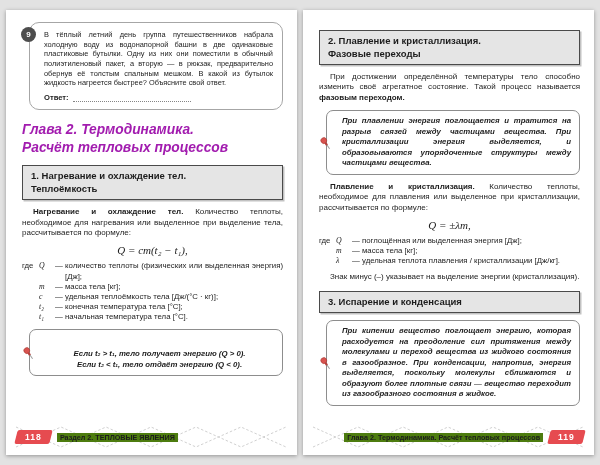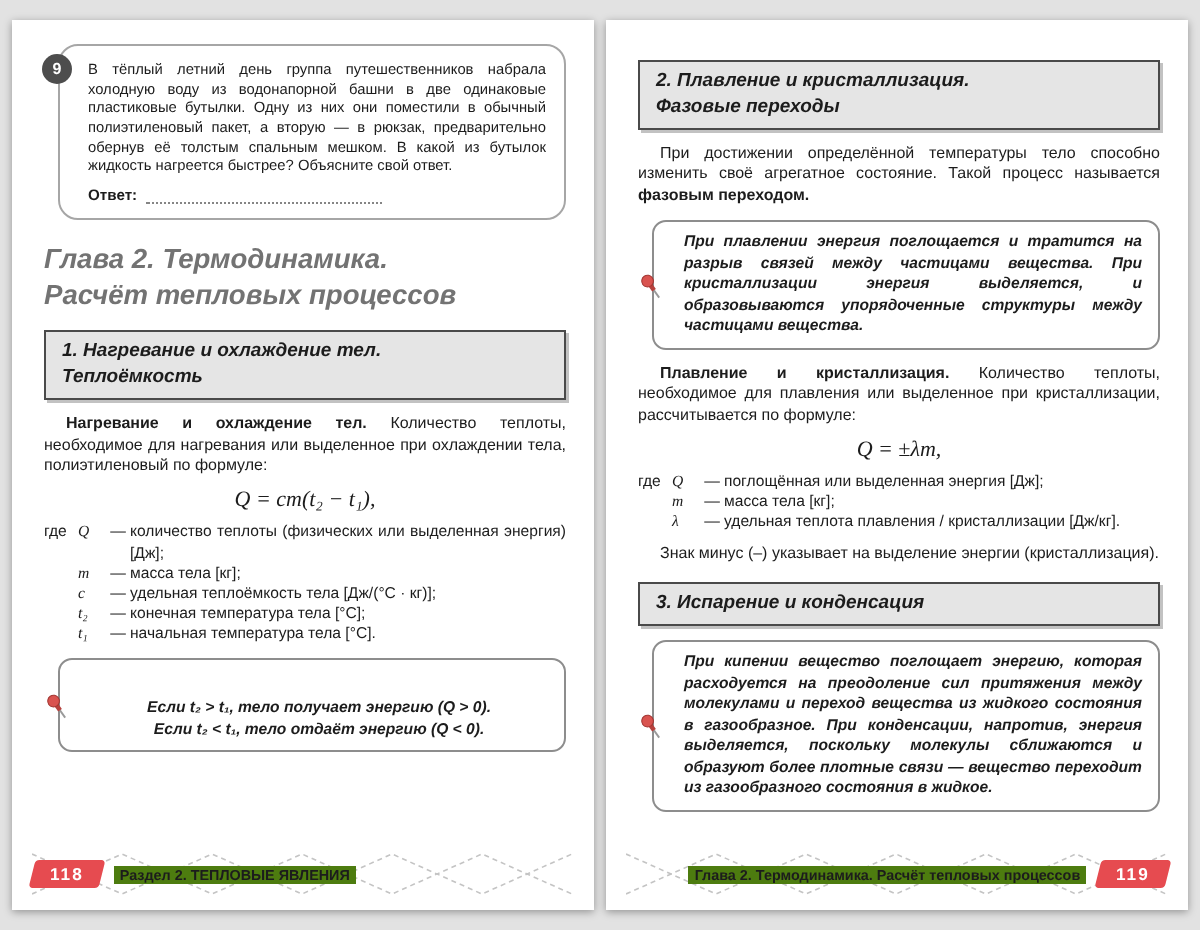--- a/index.html
+++ b/index.html
@@ -26,29 +26,29 @@
     position:absolute; left:-9px; top:4px; width:15px; height:15px; border-radius:50%;
     background:#4d4d4d; color:#fff; font-size:8px; font-weight:bold;
     display:flex; align-items:center; justify-content:center;
   }
   .ex-text { font-size:7.4px; line-height:1.3; text-align:justify; }
   .answer-row { display:flex; align-items:flex-end; margin-top:5px; font-size:7.6px; font-weight:bold; }
   .answer-blank { flex:0 0 118px; border-bottom:1px dotted #858585; height:8px; margin-left:4px; }
 
   .chapter-title {
     font-size:13.8px; font-style:italic; font-weight:bold; line-height:1.32;
-    margin:11px 0 7px; white-space:pre-line; color:#737373;
+    margin:11px 0 7px; white-space:pre-line; color:#a21caf;
   }
 
   .para { font-size:8px; line-height:1.3; text-align:justify; text-indent:11px; margin-bottom:6px; }
 
   .sec-heading {
     background:#e5e5e5; border:1px solid #4a4a4a; box-shadow:1.5px 1.5px 0 #c2c2c2;
     font-weight:bold; font-size:9.5px; line-height:1.32; padding:4px 8px;
-    margin:8px 0 7px; white-space:pre-line;font-style:italic;
+    margin:8px 0 7px; white-space:pre-line;
   }
 
   .formula {
     text-align:center; font-family:"Liberation Serif","DejaVu Serif",serif;
     font-style:italic; font-size:11px; margin:3px 0 5px;
   }
 
   .defs { font-size:7.8px; line-height:1.3; margin-bottom:6px; }
   .def-row { display:grid; grid-template-columns:17px 14px 12px 1fr; }
   .def-sym { font-family:"Liberation Serif","DejaVu Serif",serif; font-style:italic; }
@@ -86,21 +86,21 @@
       </div>
     </div>
 
     <h1 class="chapter-title">Глава 2. Термодинамика.
 Расчёт тепловых процессов</h1>
 
 
     <div class="sec-heading">1. Нагревание и охлаждение тел.
 Теплоёмкость</div>
 
-    <p class="para"><b>Нагревание и охлаждение тел.</b><span> Количество теплоты, необходимое для нагревания или выделенное при охлаждении тела, полиэтиленовый по формуле:</span></p>
+    <p class="para"><b>Нагревание и охлаждение тел.</b><span> Количество теплоты, необходимое для нагревания или выделенное при выделение тела, рассчитывается по формуле:</span></p>
 
     <div class="formula">Q = cm(t₂ − t₁),</div>
 
     <div class="defs">
       <div class="def-row">
         <span class="def-where">где</span>
         <span class="def-sym">Q</span>
         <span class="def-dash">—</span>
         <span class="def-text">количество теплоты (физических или выделенная энергия) [Дж];</span>
       </div>

